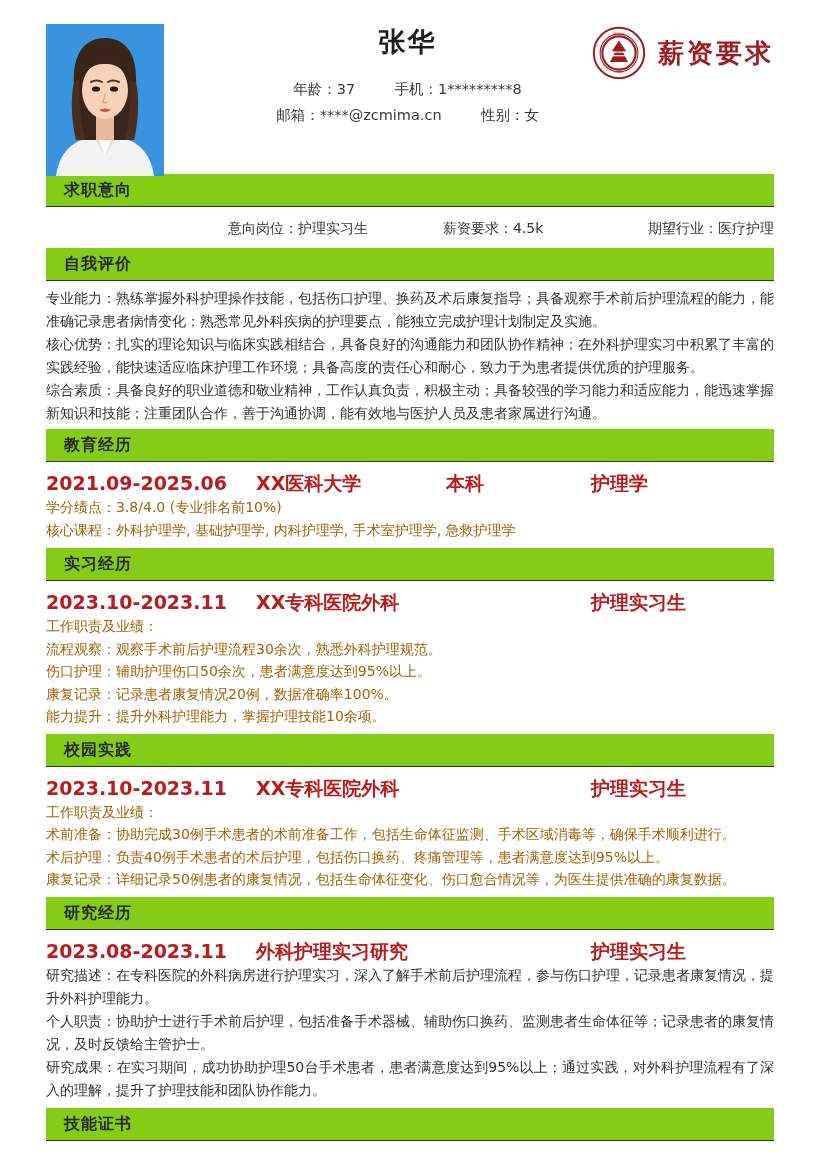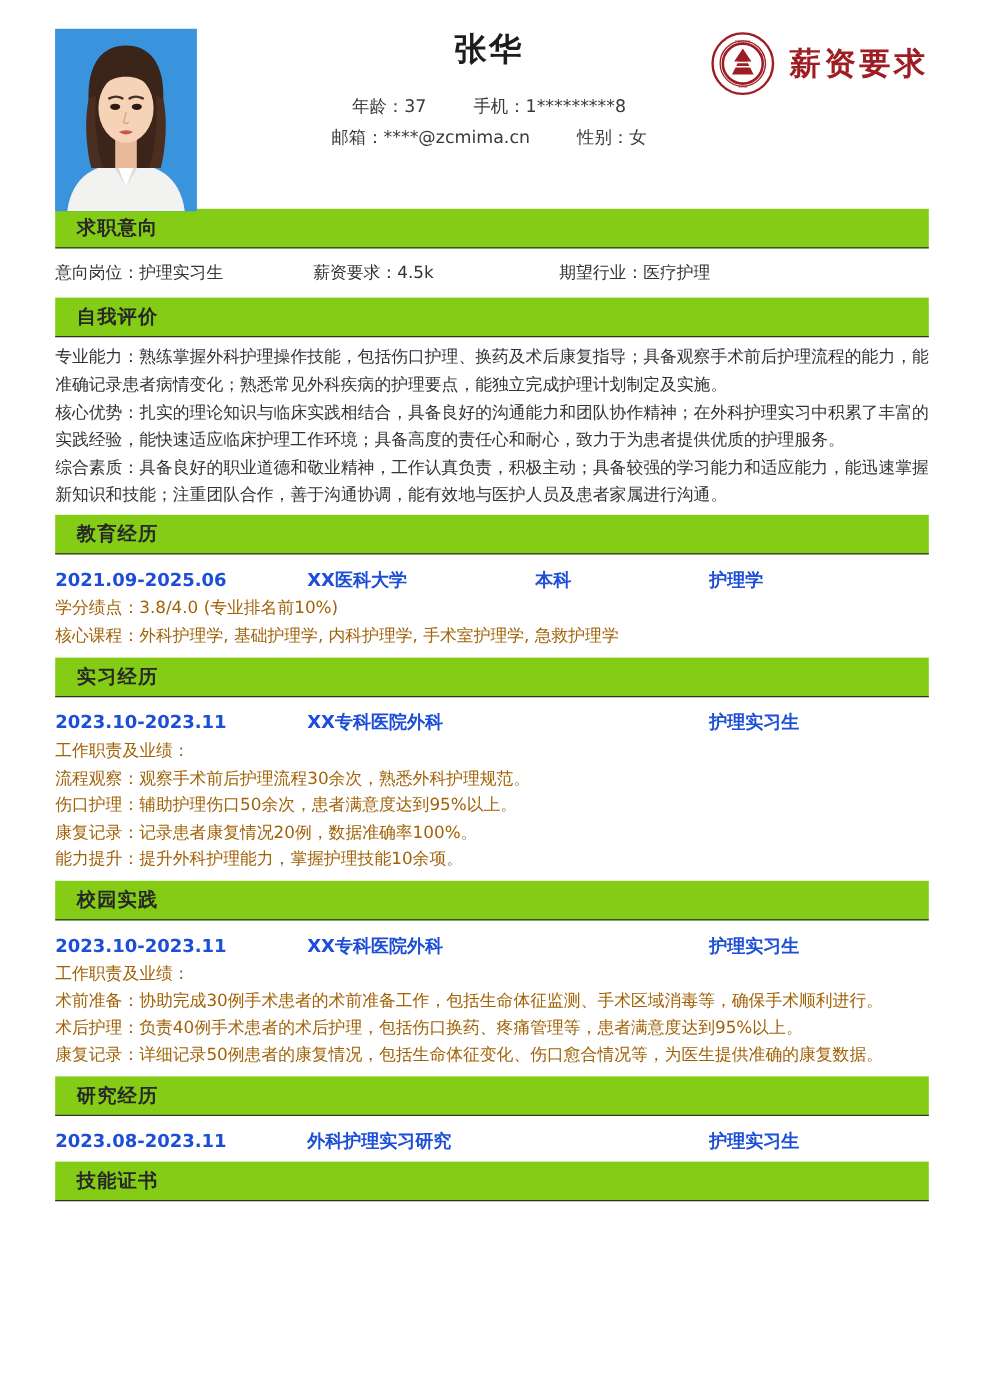--- a/index.html
+++ b/index.html
@@ -114,31 +114,32 @@
     text-align: justify;
   }
 
   
   .intent-row {
     display: flex;
     font-size: 14px;
     line-height: 24px;
     color: #333333;
     padding: 3px 0 4px 0;
+    justify-content: flex-end;
   }
   .intent-cell { white-space: nowrap; }
   .intent-cell.c1 { width: 215px; }
   .intent-cell.c2 { width: 205px; }
 
   
   .entry-row {
     display: flex;
-    font-size: 15px;
+    font-size: 19px;
     font-weight: bold;
-    color: #1d4ed8;
+    color: #b91c1c;
     line-height: 24px;
     padding: 3px 0 1px 0;
   }
   .entry-row .col-date { width: 210px; }
   .entry-row .col-org  { width: 190px; }
   .entry-row .col-mid  { width: 145px; }
   .entry-row .col-role { flex: 1; }
 
   .entry-body { padding-bottom: 2px; }
 
@@ -290,20 +291,25 @@
   <div class="section">
     <div class="sec-head">
       <div class="sec-title">研究经历</div>
     </div>
     <div class="entry-row">
       <div class="col-date">2023.08-2023.11</div>
       <div class="col-org">外科护理实习研究</div>
       <div class="col-mid"></div>
       <div class="col-role">护理实习生</div>
     </div>
+    <div class="entry-body">
+      <p class="para">研究描述：在专科医院的外科病房进行护理实习，深入了解手术前后护理流程，参与伤口护理，记录患者康复情况，提升外科护理能力。</p>
+      <p class="para">个人职责：协助护士进行手术前后护理，包括准备手术器械、辅助伤口换药、监测患者生命体征等；记录患者的康复情况，及时反馈给主管护士。</p>
+      <p class="para">研究成果：在实习期间，成功协助护理50台手术患者，患者满意度达到95%以上；通过实践，对外科护理流程有了深入的理解，提升了护理技能和团队协作能力。</p>
+    </div>
   </div>
 
   <div class="section">
     <div class="sec-head">
       <div class="sec-title">技能证书</div>
     </div>
   </div>
 
 </div>
 

